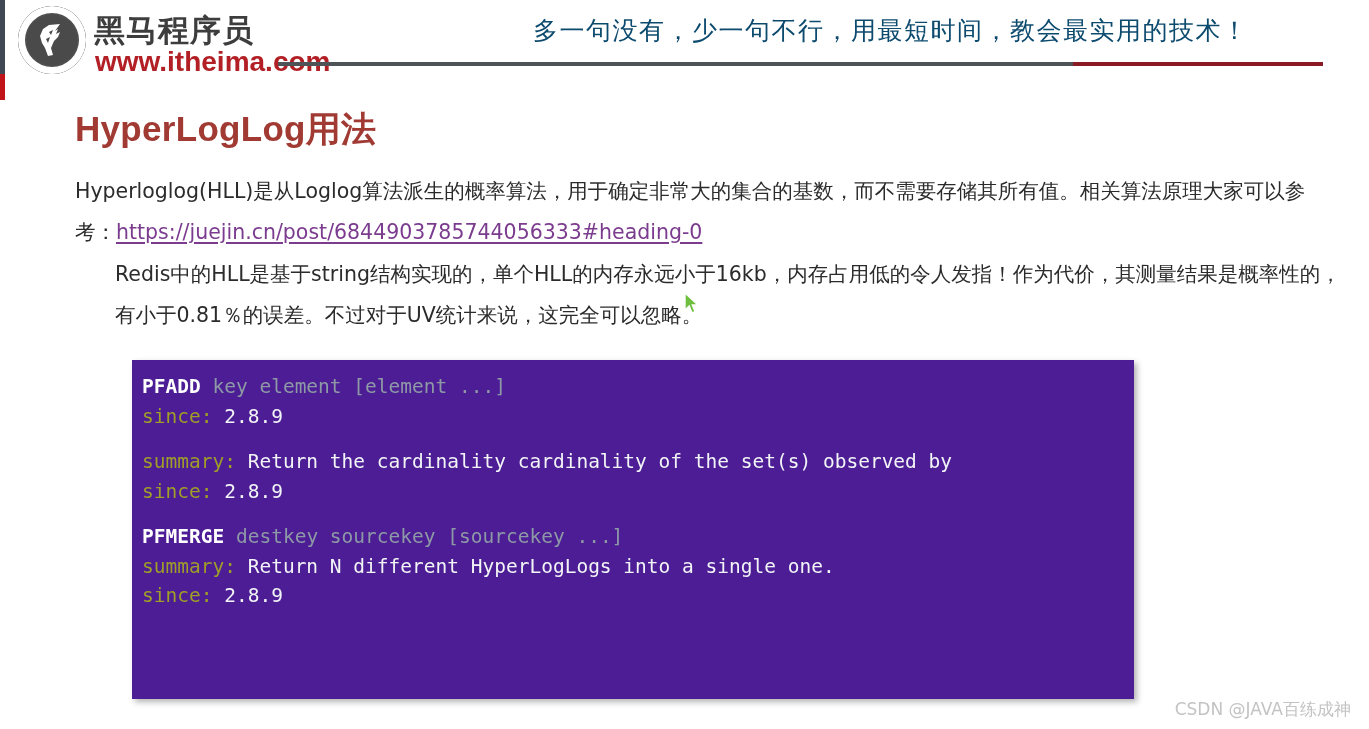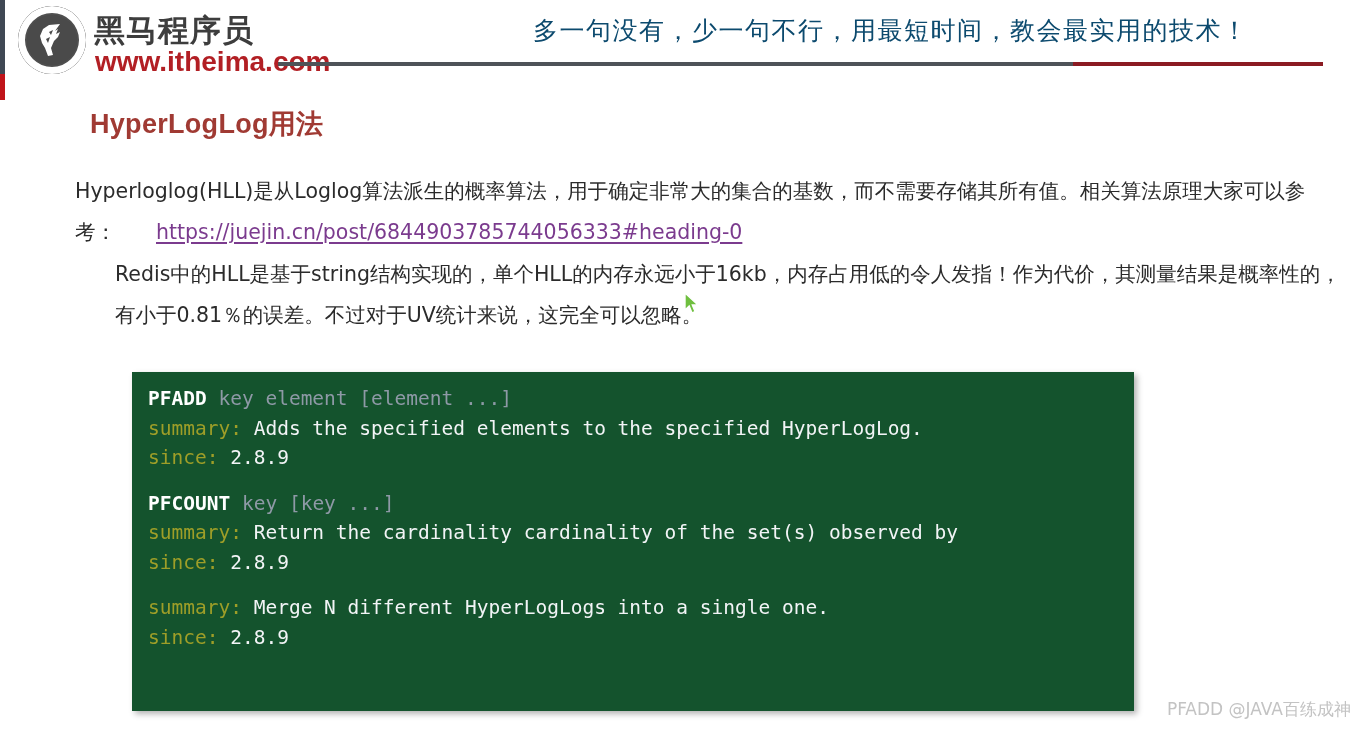--- a/index.html
+++ b/index.html
@@ -93,22 +93,22 @@
   }
 
   
   #content {
     position: absolute;
     left: 0; top: 88px;
     width: 1369px;
   }
   #page-title {
     position: absolute;
-    left: 90px; top: 18px;
-    font-size: 27px;
+    left: 75px; top: 18px;
+    font-size: 35px;
     font-weight: bold;
     color: #a03a33;
     letter-spacing: 0.3px;
     white-space: nowrap;
   }
 
   .para {
     position: absolute;
     left: 75px;
     width: 1245px;
@@ -117,33 +117,32 @@
     color: #2b2b2b;
     font-family: "DejaVu Sans", "Liberation Sans", sans-serif;
   }
   #para-1 { top: 83px; }
   #para-2 { top: 166px; margin-left: 40px; }
 
   .link {
     color: #7b3b8e;
     text-decoration: underline;
     text-underline-offset: 3px;
-    margin-left: 40px;
   }
 
   
   #code-block {
     position: absolute;
-    left: 132px; top: 284px;
+    left: 132px; top: 272px;
     width: 1002px;
     height: 339px;
-    background: #14532d;
+    background: #4c1d95;
     box-shadow: 3px 3px 6px rgba(0,0,0,0.30);
     overflow: hidden;
-    padding: 12px 0 0 16px;
+    padding: 12px 0 0 10px;
     box-sizing: border-box;
   }
   .code-group { margin-bottom: 16px; }
   .code-line {
     font-family: "DejaVu Sans Mono", "Liberation Mono", monospace;
     font-size: 19.5px;
     line-height: 29.5px;
     white-space: pre;
     color: #f2f4f6;
   }
@@ -201,37 +200,36 @@
   <div id="page-title">HyperLogLog用法</div>
 
   <div class="para" id="para-1"><span>Hyperloglog(HLL)是从Loglog算法派生的概率算法，用于确定非常大的集合的基数，而不需要存储其所有值。相关算法原理大家可以参考：</span><span class="link">https://juejin.cn/post/6844903785744056333#heading-0</span></div>
 
   <div class="para" id="para-2">Redis中的HLL是基于string结构实现的，单个HLL的内存永远小于16kb，内存占用低的令人发指！作为代价，其测量结果是概率性的，有小于0.81％的误差。不过对于UV统计来说，这完全可以忽略。</div>
 
   <div id="code-block">
 
     <div class="code-group">
       <div class="code-line"><span class="cmd-name">PFADD</span><span class="cmd-args"> <span>key element [element ...]</span></span></div>
-      <div class="code-line"><span class="kw">summary:</span><span class="val"> <span>Adds the specified elements to the specified HyperLogLog.</span></span></div>
       <div class="code-line"><span class="kw">since:</span><span class="val"> <span>2.8.9</span></span></div>
     </div>
 
     <div class="code-group">
-      <div class="code-line"><span class="cmd-name">PFCOUNT</span><span class="cmd-args"> <span>key [key ...]</span></span></div>
       <div class="code-line"><span class="kw">summary:</span><span class="val"> <span>Return the cardinality cardinality of the set(s) observed by</span></span></div>
       <div class="code-line"><span class="kw">since:</span><span class="val"> <span>2.8.9</span></span></div>
     </div>
 
     <div class="code-group">
-      <div class="code-line"><span class="kw">summary:</span><span class="val"> <span>Merge N different HyperLogLogs into a single one.</span></span></div>
+      <div class="code-line"><span class="cmd-name">PFMERGE</span><span class="cmd-args"> <span>destkey sourcekey [sourcekey ...]</span></span></div>
+      <div class="code-line"><span class="kw">summary:</span><span class="val"> <span>Return N different HyperLogLogs into a single one.</span></span></div>
       <div class="code-line"><span class="kw">since:</span><span class="val"> <span>2.8.9</span></span></div>
     </div>
 
   </div>
 </div>
 
 <div id="cursor">
   <svg width="18" height="24" viewBox="0 0 18 24" aria-hidden="true">
     <path d="M1 1 L1 18 L5.2 14 L8 21 L11 19.6 L8.3 13 L14 13 Z" fill="#6fbf3f" stroke="#ffffff" stroke-width="1.4"></path>
   </svg>
 </div>
 
-<div id="watermark">PFADD @JAVA百练成神</div>
+<div id="watermark">CSDN @JAVA百练成神</div>
 
 </body></html>

